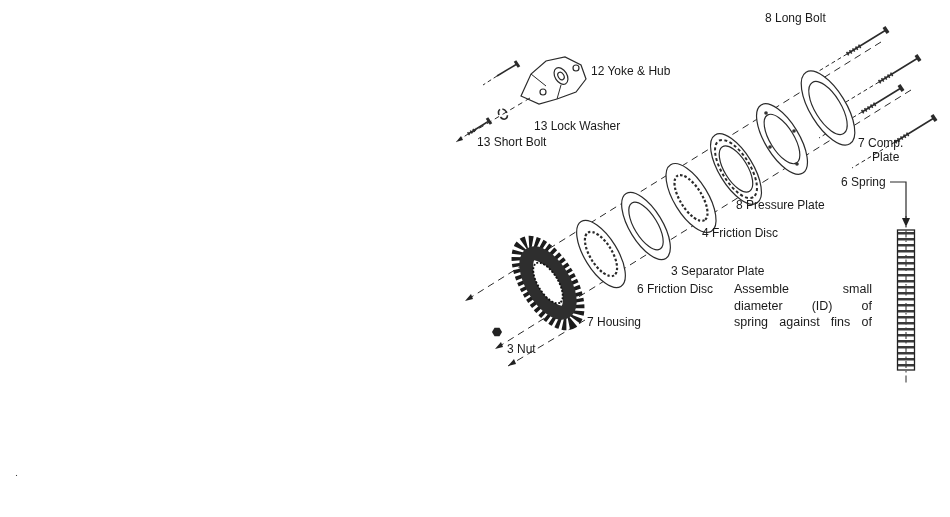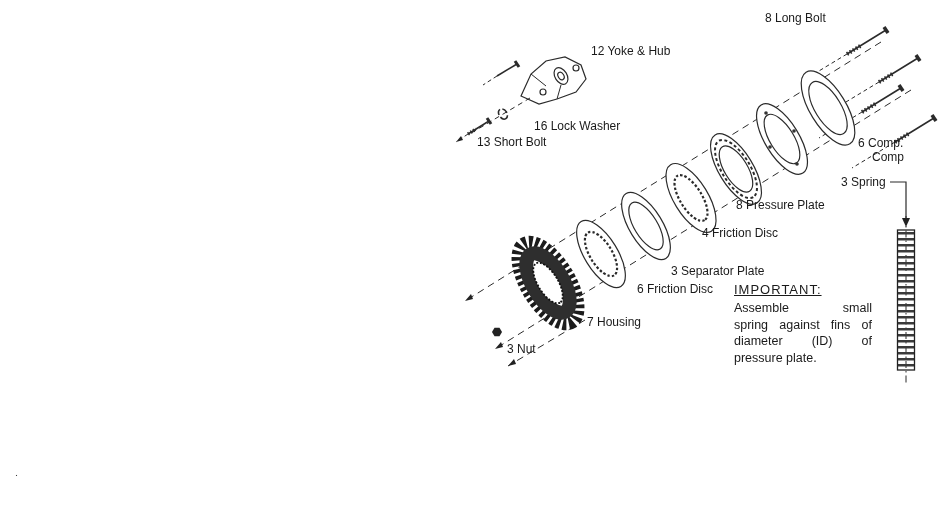--- a/index.html
+++ b/index.html
@@ -142,43 +142,41 @@
       <rect x="897.5" y="230" width="17" height="140" stroke="#222" stroke-width="1.3" fill="none"></rect>
     </g>
 
     <g>
       <polyline points="890,182 906,182 906,219" stroke-width="1.2"></polyline>
       <polygon points="906,227 902,218 910,218" fill="#222" stroke="none"></polygon>
     </g>
   </svg>
 
   <div class="lbl" style="left:765px;top:12px">8 Long Bolt</div>
-  <div class="lbl" style="left:591px;top:45px">12 Yoke &amp; Hub</div>
-  <div class="lbl" style="left:534px;top:120px">16 Lock Washer</div>
+  <div class="lbl" style="left:591px;top:65px">12 Yoke &amp; Hub</div>
+  <div class="lbl" style="left:534px;top:120px">13 Lock Washer</div>
   <div class="lbl" style="left:477px;top:136px">13 Short Bolt</div>
 
   <div class="lbl" style="left:858px;top:137px">
-    <div>6 Comp.</div>
-    <div class="ind">Comp</div>
+    <div>7 Comp.</div>
+    <div class="ind">Plate</div>
   </div>
 
-  <div class="lbl" style="left:841px;top:176px">3 Spring</div>
+  <div class="lbl" style="left:841px;top:176px">6 Spring</div>
   <div class="lbl" style="left:736px;top:199px">8 Pressure Plate</div>
   <div class="lbl" style="left:702px;top:227px">4 Friction Disc</div>
   <div class="lbl" style="left:671px;top:265px">3 Separator Plate</div>
   <div class="lbl" style="left:637px;top:283px">6 Friction Disc</div>
   <div class="lbl" style="left:587px;top:316px">7 Housing</div>
   <div class="lbl" style="left:507px;top:343px">3 Nut</div>
 
   <div class="note">
-    <div class="note-title">IMPORTANT:</div>
     <div class="jline">Assemble small</div>
+    <div class="jline">diameter (ID) of</div>
     <div class="jline">spring against fins of</div>
-    <div class="jline">diameter (ID) of</div>
-    <div class="lline">pressure plate.</div>
   </div>
 
   <div class="warning">
     <svg width="17" height="15" viewBox="0 0 17 15">
       <polygon points="8.5,0.8 16.4,14.2 0.6,14.2" fill="#000"></polygon>
       <rect x="7.6" y="5" width="1.8" height="5" fill="#fff"></rect>
       <rect x="7.6" y="11.3" width="1.8" height="1.8" fill="#fff"></rect>
     </svg>
     <span>WARNING</span>
   </div>

